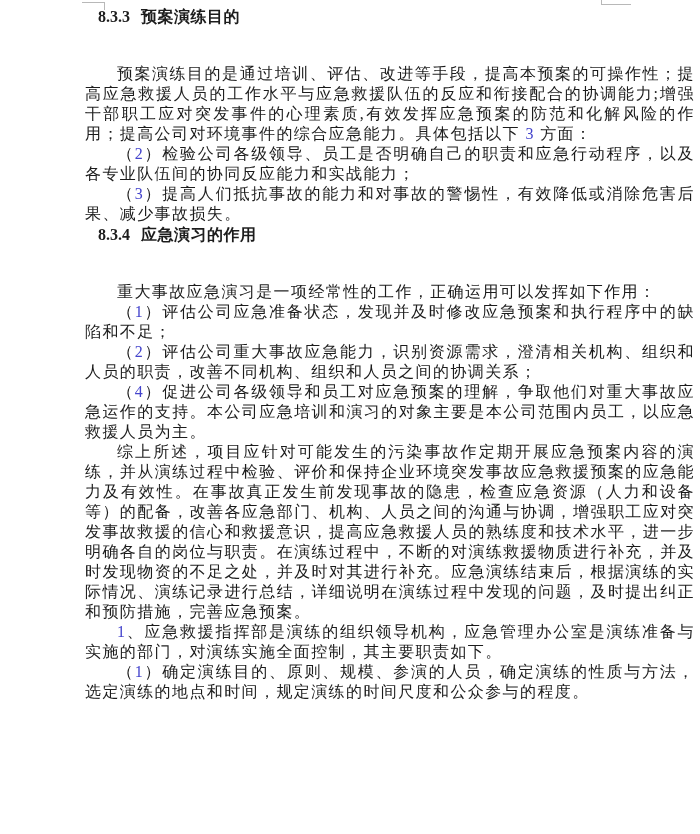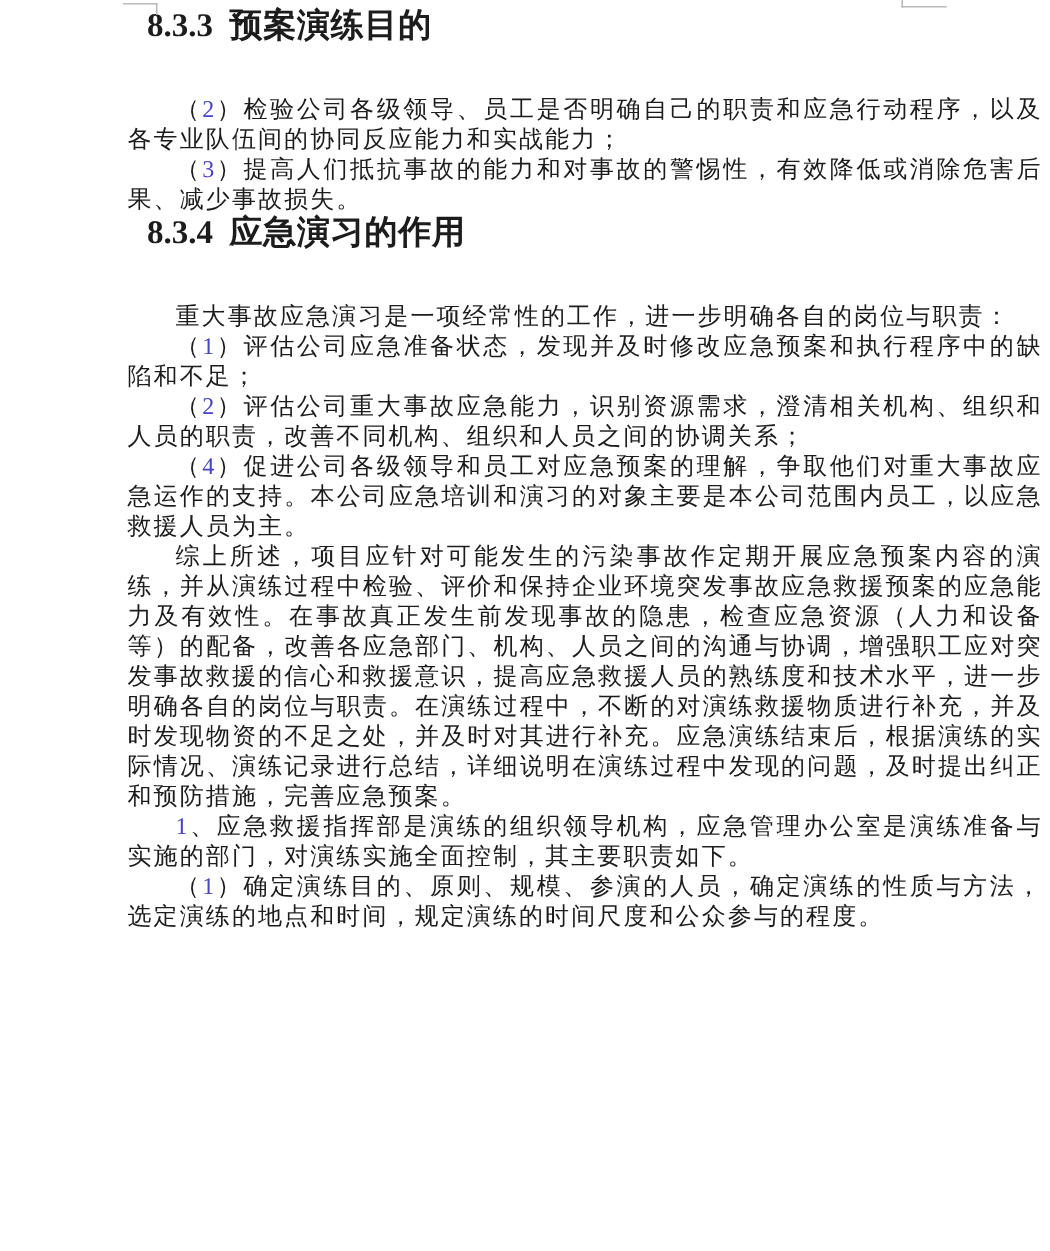--- a/index.html
+++ b/index.html
@@ -27,21 +27,21 @@
     left:601px;top:0;width:29px;height:4px;
     border-left:1px solid var(--mark);
     border-bottom:1px solid var(--mark);
   }
   .page{
     padding:6px 5px 0 85px;
     box-sizing:border-box;
     width:700px;
   }
   h2.sec-heading{
-    font-size:22px;
+    font-size:16px;
     line-height:22px;
     font-weight:bold;
     margin:10px 0 36px 13px;
     color:var(--ink);
     letter-spacing:0.5px;
   }
   h2.sec-heading:first-of-type{margin-top:0;}
   h2.sec-heading .sec-num{
     letter-spacing:0;
     margin-right:11px;
@@ -64,29 +64,30 @@
 
 <div class="crop-mark crop-mark-left"></div>
 <div class="crop-mark crop-mark-right"></div>
 
 <div class="page">
 
   <section>
     <h2 class="sec-heading">
       <span class="sec-num">8.3.3</span><span>预案演练目的</span>
     </h2>
+    <p class="body-par">预案演练目的是通过培训、评估、改进等手段，提高本预案的可操作性；提高应急救援人员的工作水平与应急救援队伍的反应和衔接配合的协调能力;增强干部职工应对突发事件的心理素质,有效发挥应急预案的防范和化解风险的作用；提高公司对环境事件的综合应急能力。具体包括以下 <span class="num">3</span> 方面：</p>
     <p class="body-par">（<span class="num">2</span>）检验公司各级领导、员工是否明确自己的职责和应急行动程序，以及各专业队伍间的协同反应能力和实战能力；</p>
     <p class="body-par">（<span class="num">3</span>）提高人们抵抗事故的能力和对事故的警惕性，有效降低或消除危害后果、减少事故损失。</p>
   </section>
 
   <section>
     <h2 class="sec-heading">
       <span class="sec-num">8.3.4</span><span>应急演习的作用</span>
     </h2>
-    <p class="body-par">重大事故应急演习是一项经常性的工作，进一步明确各自的岗位与职责：</p>
+    <p class="body-par">重大事故应急演习是一项经常性的工作，正确运用可以发挥如下作用：</p>
     <p class="body-par">（<span class="num">1</span>）评估公司应急准备状态，发现并及时修改应急预案和执行程序中的缺陷和不足；</p>
     <p class="body-par">（<span class="num">2</span>）评估公司重大事故应急能力，识别资源需求，澄清相关机构、组织和人员的职责，改善不同机构、组织和人员之间的协调关系；</p>
     <p class="body-par">（<span class="num">4</span>）促进公司各级领导和员工对应急预案的理解，争取他们对重大事故应急运作的支持。本公司应急培训和演习的对象主要是本公司范围内员工，以应急救援人员为主。</p>
     <p class="body-par">综上所述，项目应针对可能发生的污染事故作定期开展应急预案内容的演练，并从演练过程中检验、评价和保持企业环境突发事故应急救援预案的应急能力及有效性。在事故真正发生前发现事故的隐患，检查应急资源（人力和设备等）的配备，改善各应急部门、机构、人员之间的沟通与协调，增强职工应对突发事故救援的信心和救援意识，提高应急救援人员的熟练度和技术水平，进一步明确各自的岗位与职责。在演练过程中，不断的对演练救援物质进行补充，并及时发现物资的不足之处，并及时对其进行补充。应急演练结束后，根据演练的实际情况、演练记录进行总结，详细说明在演练过程中发现的问题，及时提出纠正和预防措施，完善应急预案。</p>
   </section>
 
   <section>
     <p class="body-par"><span class="num">1</span>、应急救援指挥部是演练的组织领导机构，应急管理办公室是演练准备与实施的部门，对演练实施全面控制，其主要职责如下。</p>
     <p class="body-par">（<span class="num">1</span>）确定演练目的、原则、规模、参演的人员，确定演练的性质与方法，选定演练的地点和时间，规定演练的时间尺度和公众参与的程度。</p>
   </section>

